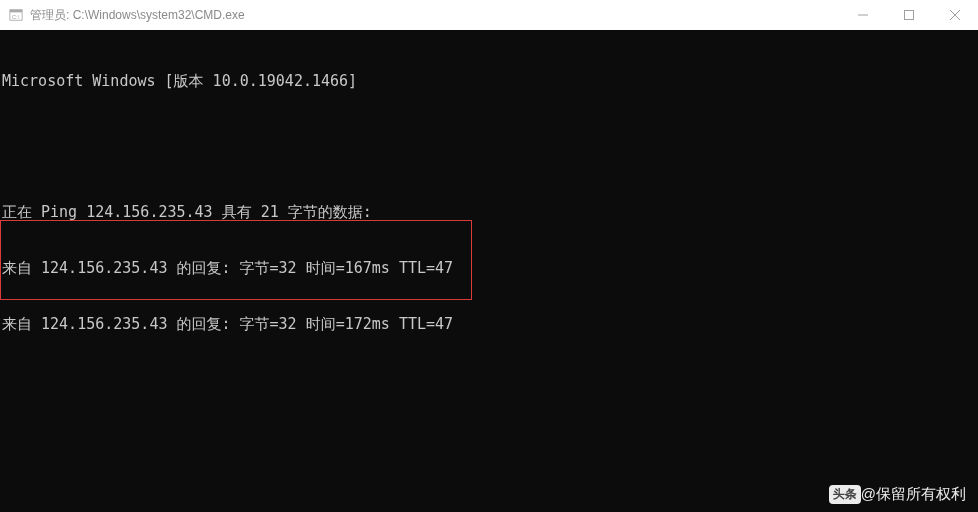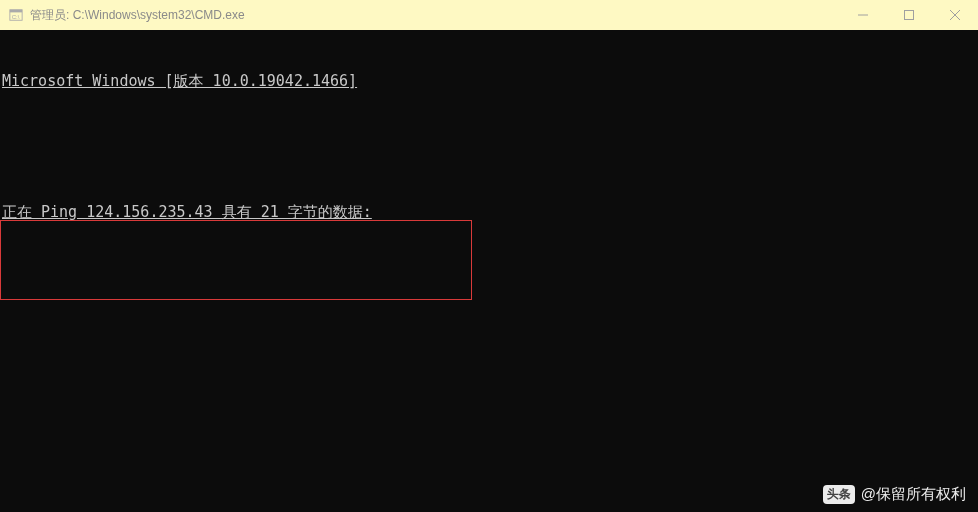--- a/index.html
+++ b/index.html
@@ -6,21 +6,21 @@
     body {
       width: 978px;
       height: 512px;
       background: #0c0c0c;
       font-family: 'NSimSun', 'SimSun', 'Consolas', monospace;
       overflow: hidden;
       position: relative;
     }
     .titlebar {
       height: 30px;
-      background: #fef9c3;
+      background: #ffffff;
       display: flex;
       align-items: center;
       color: #8a8a8a;
       font-family: 'Microsoft YaHei', 'Segoe UI', sans-serif;
       font-size: 12px;
     }
     .titlebar-icon {
       width: 16px;
       height: 16px;
       margin-left: 8px;
@@ -42,38 +42,37 @@
     }
     .win-btn svg { width: 10px; height: 10px; }
     .terminal {
       padding: 4px 2px;
       color: #c8c8c8;
       font-size: 15px;
       line-height: 1.25;
       white-space: pre;
       letter-spacing: 0;
     }
-    .terminal-line { white-space: pre; text-decoration: underline; }
+    .terminal-line { white-space: pre; }
     .prompt-line { white-space: pre-wrap; }
     .highlight-box {
       border: 1px solid #d93a3a;
       position: absolute;
       left: 0px;
       top: 220px;
       width: 472px;
       height: 80px;
       pointer-events: none;
     }
     .watermark {
       position: absolute;
       right: 12px;
       bottom: 8px;
       display: flex;
       align-items: center;
-      gap: 6px;
       color: #ececec;
       font-family: 'Microsoft YaHei', sans-serif;
       font-size: 15px;
     }
     .watermark-badge {
       background: #ececec;
       color: #444;
       border-radius: 4px;
       padding: 1px 4px;
       font-size: 12px;
@@ -110,20 +109,22 @@
         </svg>
     </div>
   </div>
 </div>
 
 <div class="terminal">
   <div class="terminal-line">Microsoft Windows [版本 10.0.19042.1466]</div>
   <div class="terminal-line"></div>
   <div class="terminal-line"></div>
   <div class="terminal-line">正在 Ping 124.156.235.43 具有 21 字节的数据:</div>
+  <div class="terminal-line">来自 124.156.235.43 的回复: 字节=32 时间=167ms TTL=47</div>
+  <div class="terminal-line">来自 124.156.235.43 的回复: 字节=32 时间=172ms TTL=47</div>
   
   <div class="terminal-line"></div>
   
   
   
   
   <div class="terminal-line"></div>
   
 </div>
 

